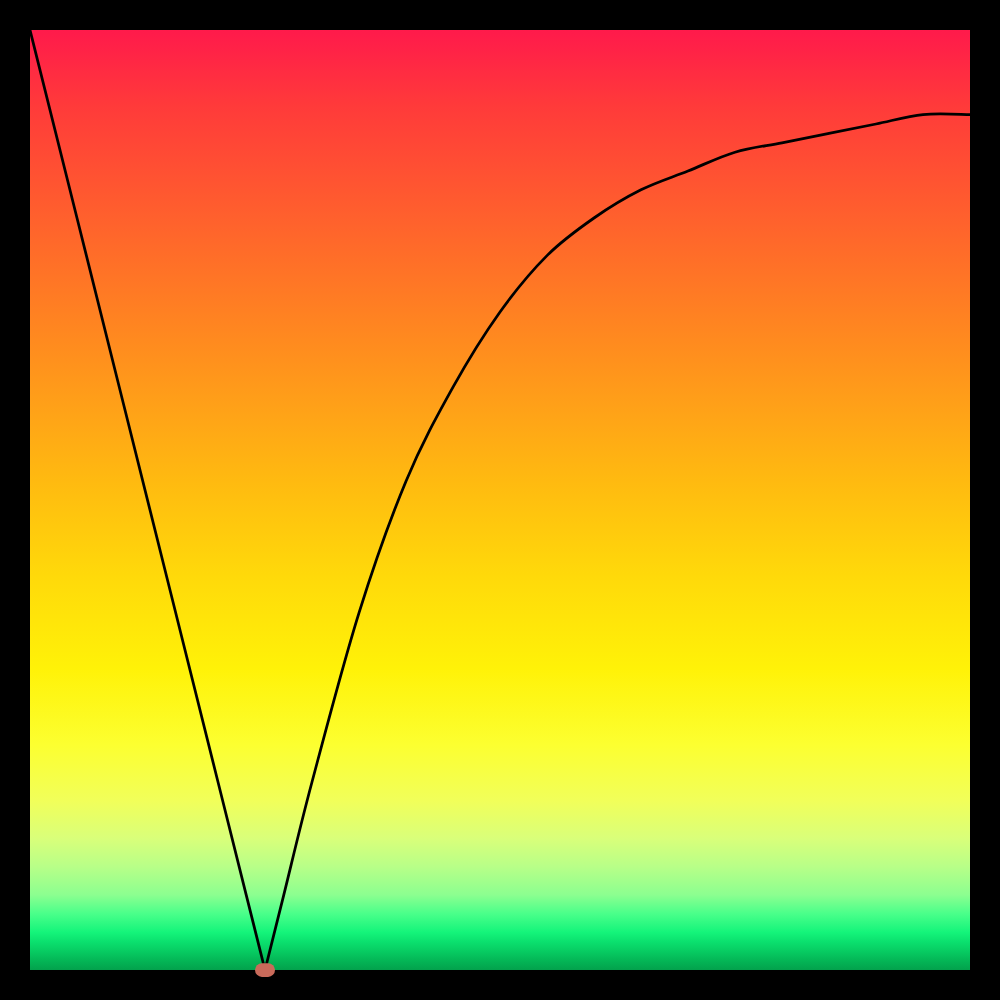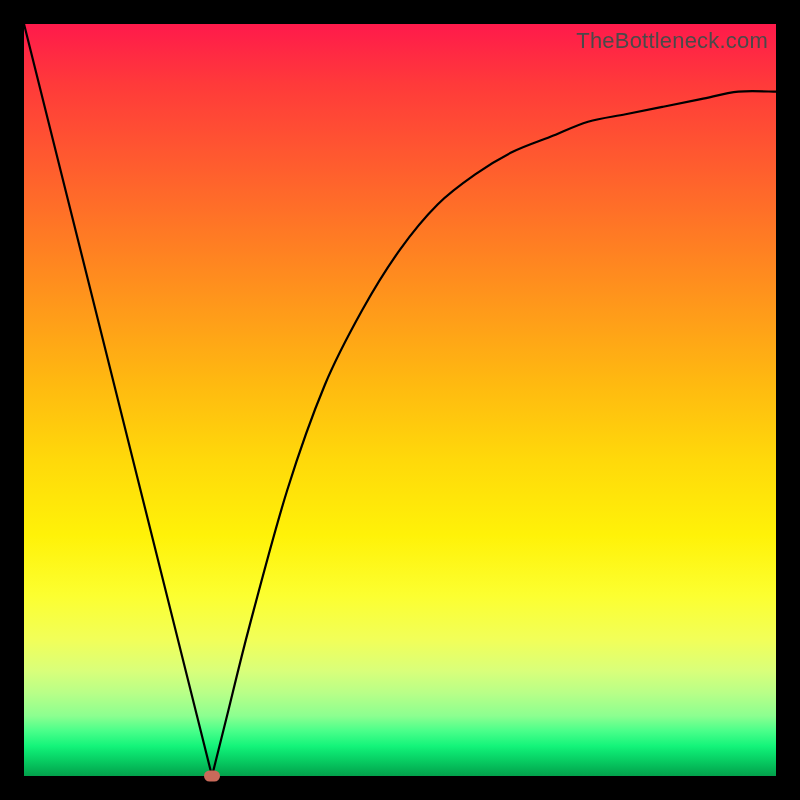--- a/index.html
+++ b/index.html
@@ -69,21 +69,20 @@
     background: #c96a5a;
     border-radius: 6px;
     transform: translate(-50%, -50%);
   }
 </style>
 </head>
 <body>
 
 <div class="outer">
   <div class="plot">
-    <div class="watermark">TheBottleneck.com</div>
 
     <svg class="curve" viewBox="0 0 752 752" preserveAspectRatio="none">
       <path d="M 0 0 L 37.6 150.39999999999998 L 75.2 300.8 L 112.8 451.2 L 150.4 601.6 L 172.96 691.84 L 188 752 C 190.50666666666666 741.9733333333334, 196.77333333333337 716.9066666666668, 203.04000000000002 691.84 C 209.30666666666667 666.7733333333333, 215.57333333333332 639.2, 225.6 601.6 C 235.62666666666667 564, 250.66666666666666 506.3466666666667, 263.2 466.24 C 275.73333333333335 426.1333333333333, 288.26666666666665 391.03999999999996, 300.8 360.96 C 313.33333333333337 330.88, 325.8666666666667 308.32, 338.40000000000003 285.76 C 350.9333333333334 263.2, 363.4666666666667 243.1466666666667, 376 225.60000000000002 C 388.5333333333333 208.05333333333334, 401.0666666666667 193.01333333333332, 413.6 180.48 C 426.1333333333333 167.94666666666666, 438.66666666666663 159.1733333333333, 451.2 150.39999999999998 C 463.73333333333335 141.62666666666667, 476.26666666666665 134.10666666666668, 488.8 127.84000000000003 C 501.33333333333337 121.57333333333337, 513.8666666666667 117.81333333333335, 526.4 112.80000000000001 C 538.9333333333333 107.78666666666668, 551.4666666666667 101.52000000000001, 564 97.76 C 576.5333333333333 94, 589.0666666666667 92.74666666666667, 601.6 90.24 C 614.1333333333333 87.73333333333332, 626.6666666666666 85.22666666666666, 639.1999999999999 82.71999999999998 C 651.7333333333332 80.21333333333331, 664.2666666666668 77.70666666666665, 676.8000000000001 75.19999999999999 C 689.3333333333334 72.69333333333333, 701.8666666666667 68.93333333333331, 714.4 67.67999999999998 C 726.9333333333333 66.42666666666665, 745.7333333333333 67.67999999999998, 752 67.67999999999998" fill="none" stroke="#000000" stroke-width="2.2" stroke-linecap="round" stroke-linejoin="round"></path>
     </svg>
 
     <div class="min-marker" style="left: 188px; top: 752px; background: rgb(201, 106, 90);"></div>
   </div>
 </div>
 
 </body></html>

